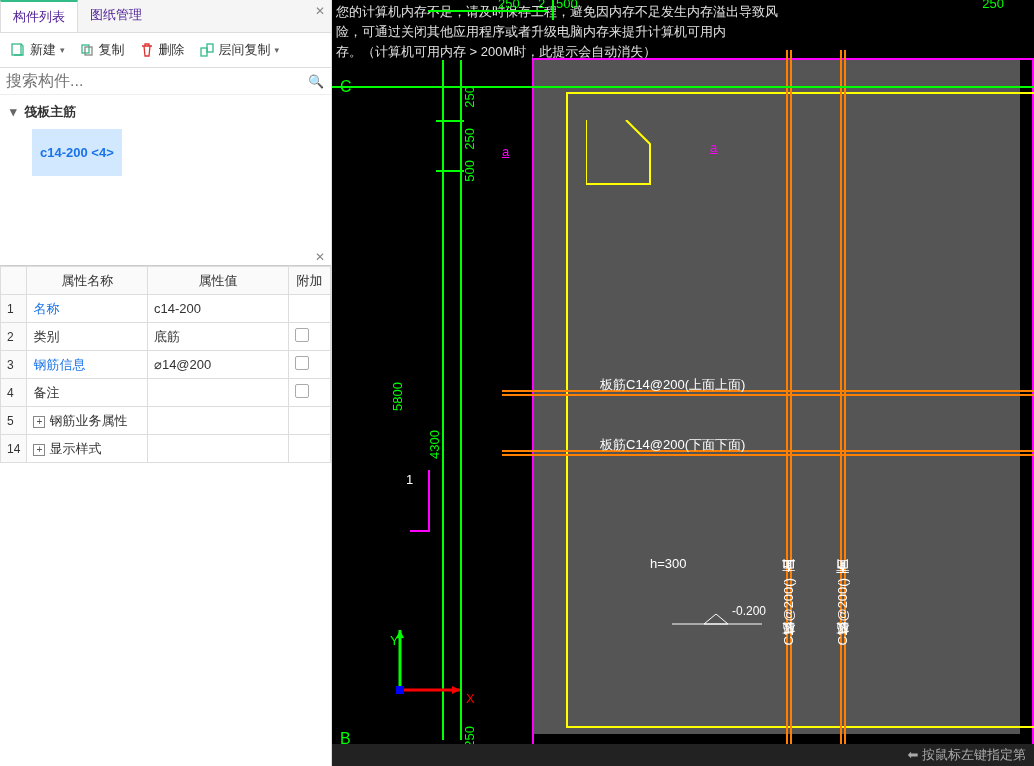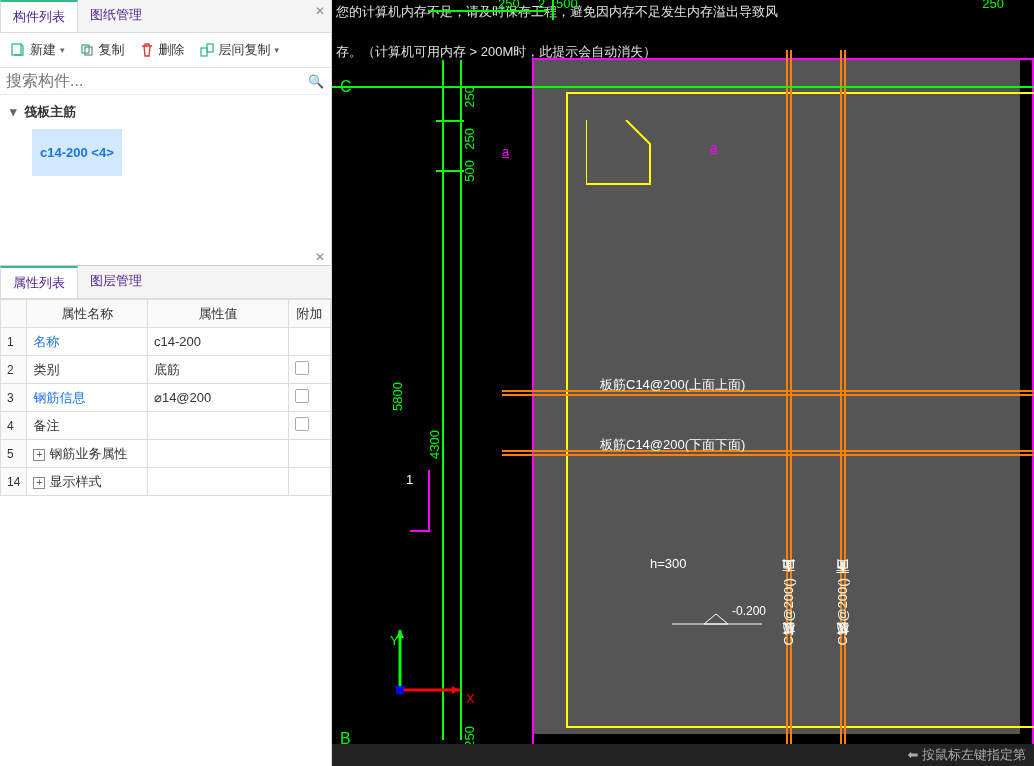--- a/index.html
+++ b/index.html
@@ -116,24 +116,20 @@
       <span class="tree-caret">▾</span>
       <span>筏板主筋</span>
     </div>
     <div class="tree-child">
       <span class="tree-item">c14-200 &lt;4&gt;</span>
     </div>
   </div>
 
   <div class="props-wrap">
     <div class="close-x2">✕</div>
-    <div class="tabs">
-      <div class="tab active">属性列表</div>
-      <div class="tab">图层管理</div>
-    </div>
     <table class="ptable">
       <tbody>
           <tr>
         <th class="colw0"></th>
         <th class="colw1">属性名称</th>
         <th class="colw2">属性值</th>
         <th class="colw3">附加</th>
       </tr>
       <tr>
         <td class="rownum">1</td>
@@ -172,21 +168,21 @@
         <td class="colw3"></td>
       </tr>
     </tbody>
       </table>
   </div>
 </div>
 
 <div class="right">
   <div class="msg">
     <span>您的计算机内存不足，请及时保存工程，避免因内存不足发生内存溢出导致风</span><br>
-    <br>
+    <span>险，可通过关闭其他应用程序或者升级电脑内存来提升计算机可用内</span><br>
     <span>存。（计算机可用内存 &gt; 200M时，此提示会自动消失）</span>
   </div>
 
   <div class="cadlbl" style="left:8px; top:78px; font-size:16px;">C</div>
   <div class="cadlbl" style="left:8px; bottom:18px; font-size:16px;">B</div>
 
   <div class="greybox" style="left:200px; top:58px; width:488px; height:676px;"></div>
 
   <div class="ln-mag-h" style="left:200px; top:58px; width:502px;"></div>
   <div class="ln-mag-v" style="left:200px; top:58px; height:694px;"></div>

